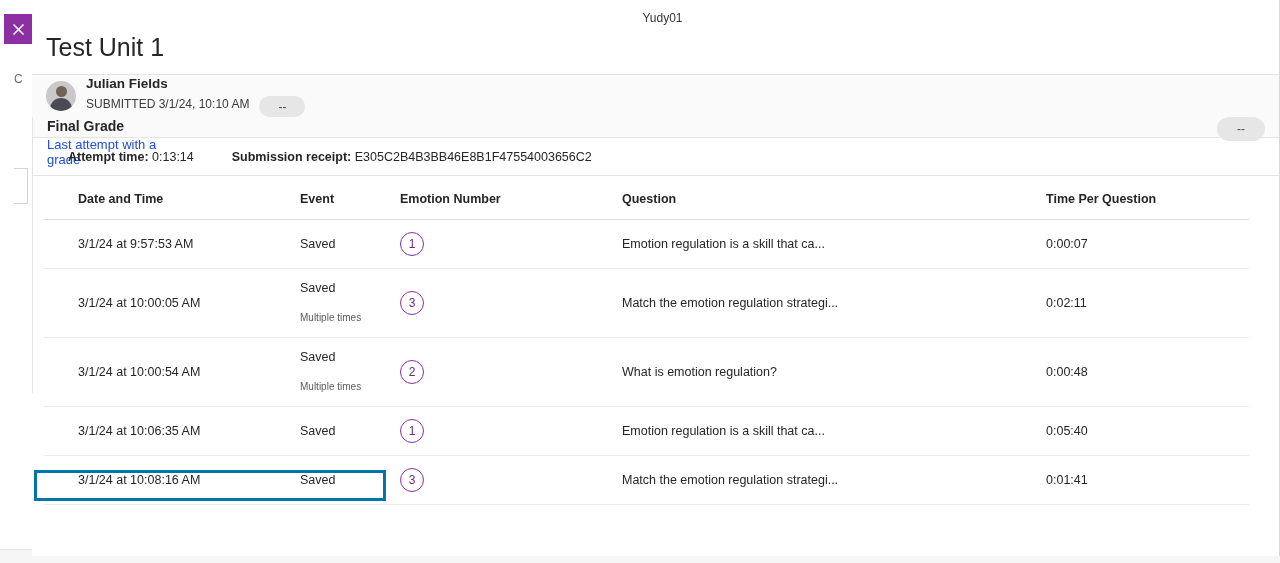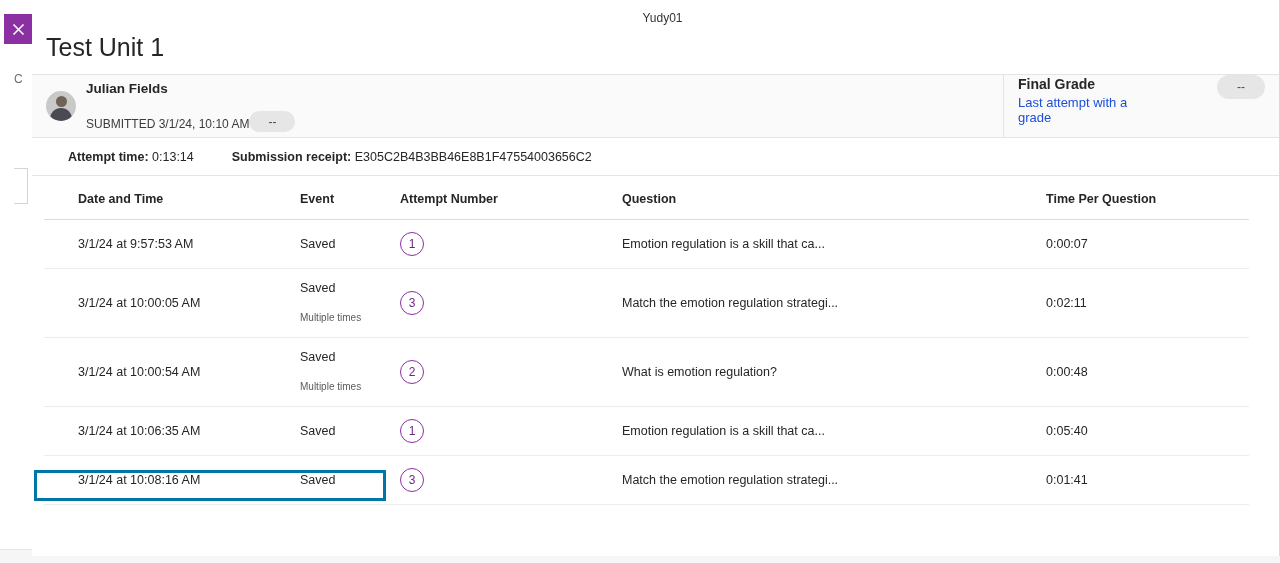--- a/index.html
+++ b/index.html
@@ -102,20 +102,21 @@
   }
 
   
   .student-bar {
     display: flex;
     align-items: stretch;
     border-top: 1px solid #e4e4e4;
     border-bottom: 1px solid #e4e4e4;
     background: #fafafa;
     height: 64px;
+    flex-direction: column;
   }
   .student-left {
     flex: 1 1 auto;
     display: flex;
     align-items: center;
     padding-left: 14px;
     gap: 10px;
   }
   .avatar {
     width: 30px; height: 30px;
@@ -142,23 +143,24 @@
   .student-name {
     font-size: 13.5px;
     font-weight: bold;
     color: #262626;
     line-height: 18px;
   }
   .student-sub {
     font-size: 12px;
     color: #3b3b3b;
     line-height: 16px;
-    margin-top: 13px;
-    display: flex;
-    align-items: flex-end;
+    margin-top: 3px;
+    display: flex;
+    align-items: flex-start;
+    gap: 10px;
   }
   .pill {
     display: inline-flex;
     align-items: center;
     justify-content: center;
     min-width: 46px;
     height: 21px;
     border-radius: 11px;
     background: #e6e6e6;
     font-size: 12px;
@@ -338,21 +340,21 @@
       <span>E305C2B4B3BB46E8B1F47554003656C2</span>
     </div>
   </div>
 
   <div class="table-wrap">
     <table class="log">
       <thead>
         <tr>
           <th class="col-date">Date and Time</th>
           <th class="col-event">Event</th>
-          <th class="col-qnum">Attempt Number</th>
+          <th class="col-qnum">Emotion Number</th>
           <th class="col-question">Question</th>
           <th class="col-time">Time Per Question</th>
         </tr>
       </thead>
       <tbody id="log-body">
           <tr>
             <td class="col-date">3/1/24 at 9:57:53 AM</td>
             <td class="col-event"><span>Saved</span></td>
             <td class="col-qnum"><span class="qnum-circle">1</span></td>
             <td class="col-question">Emotion regulation is a skill that ca...</td>

